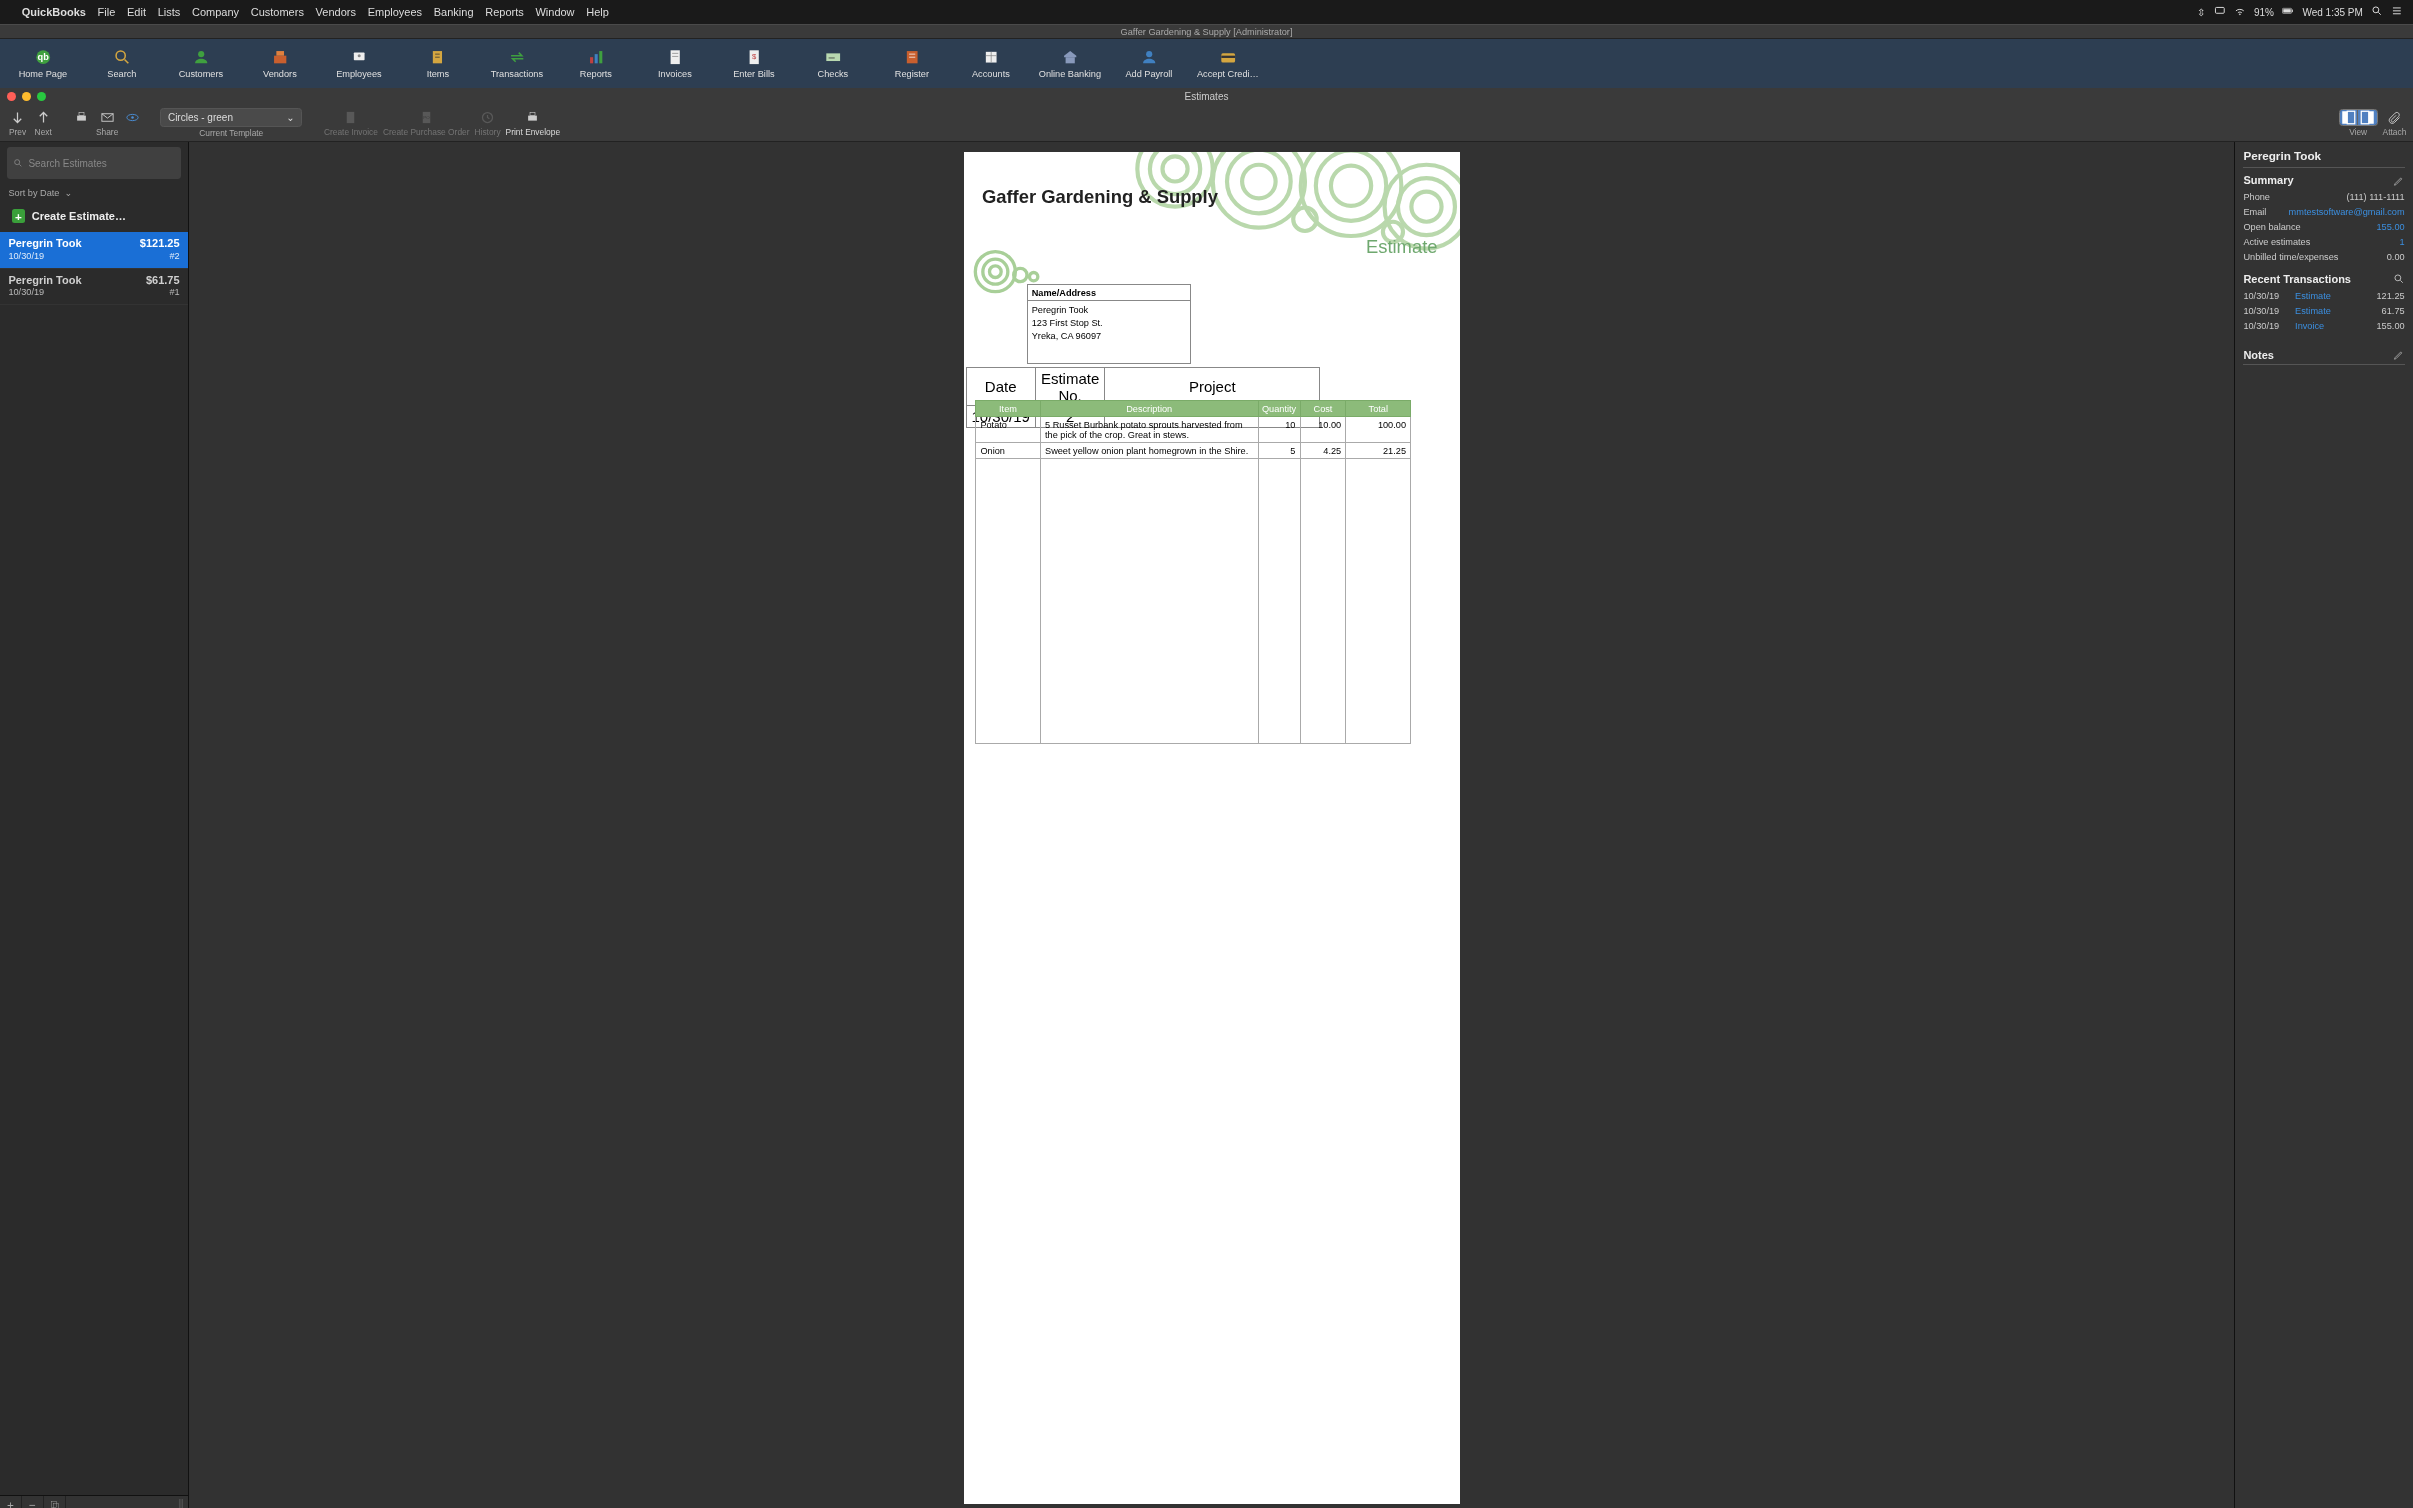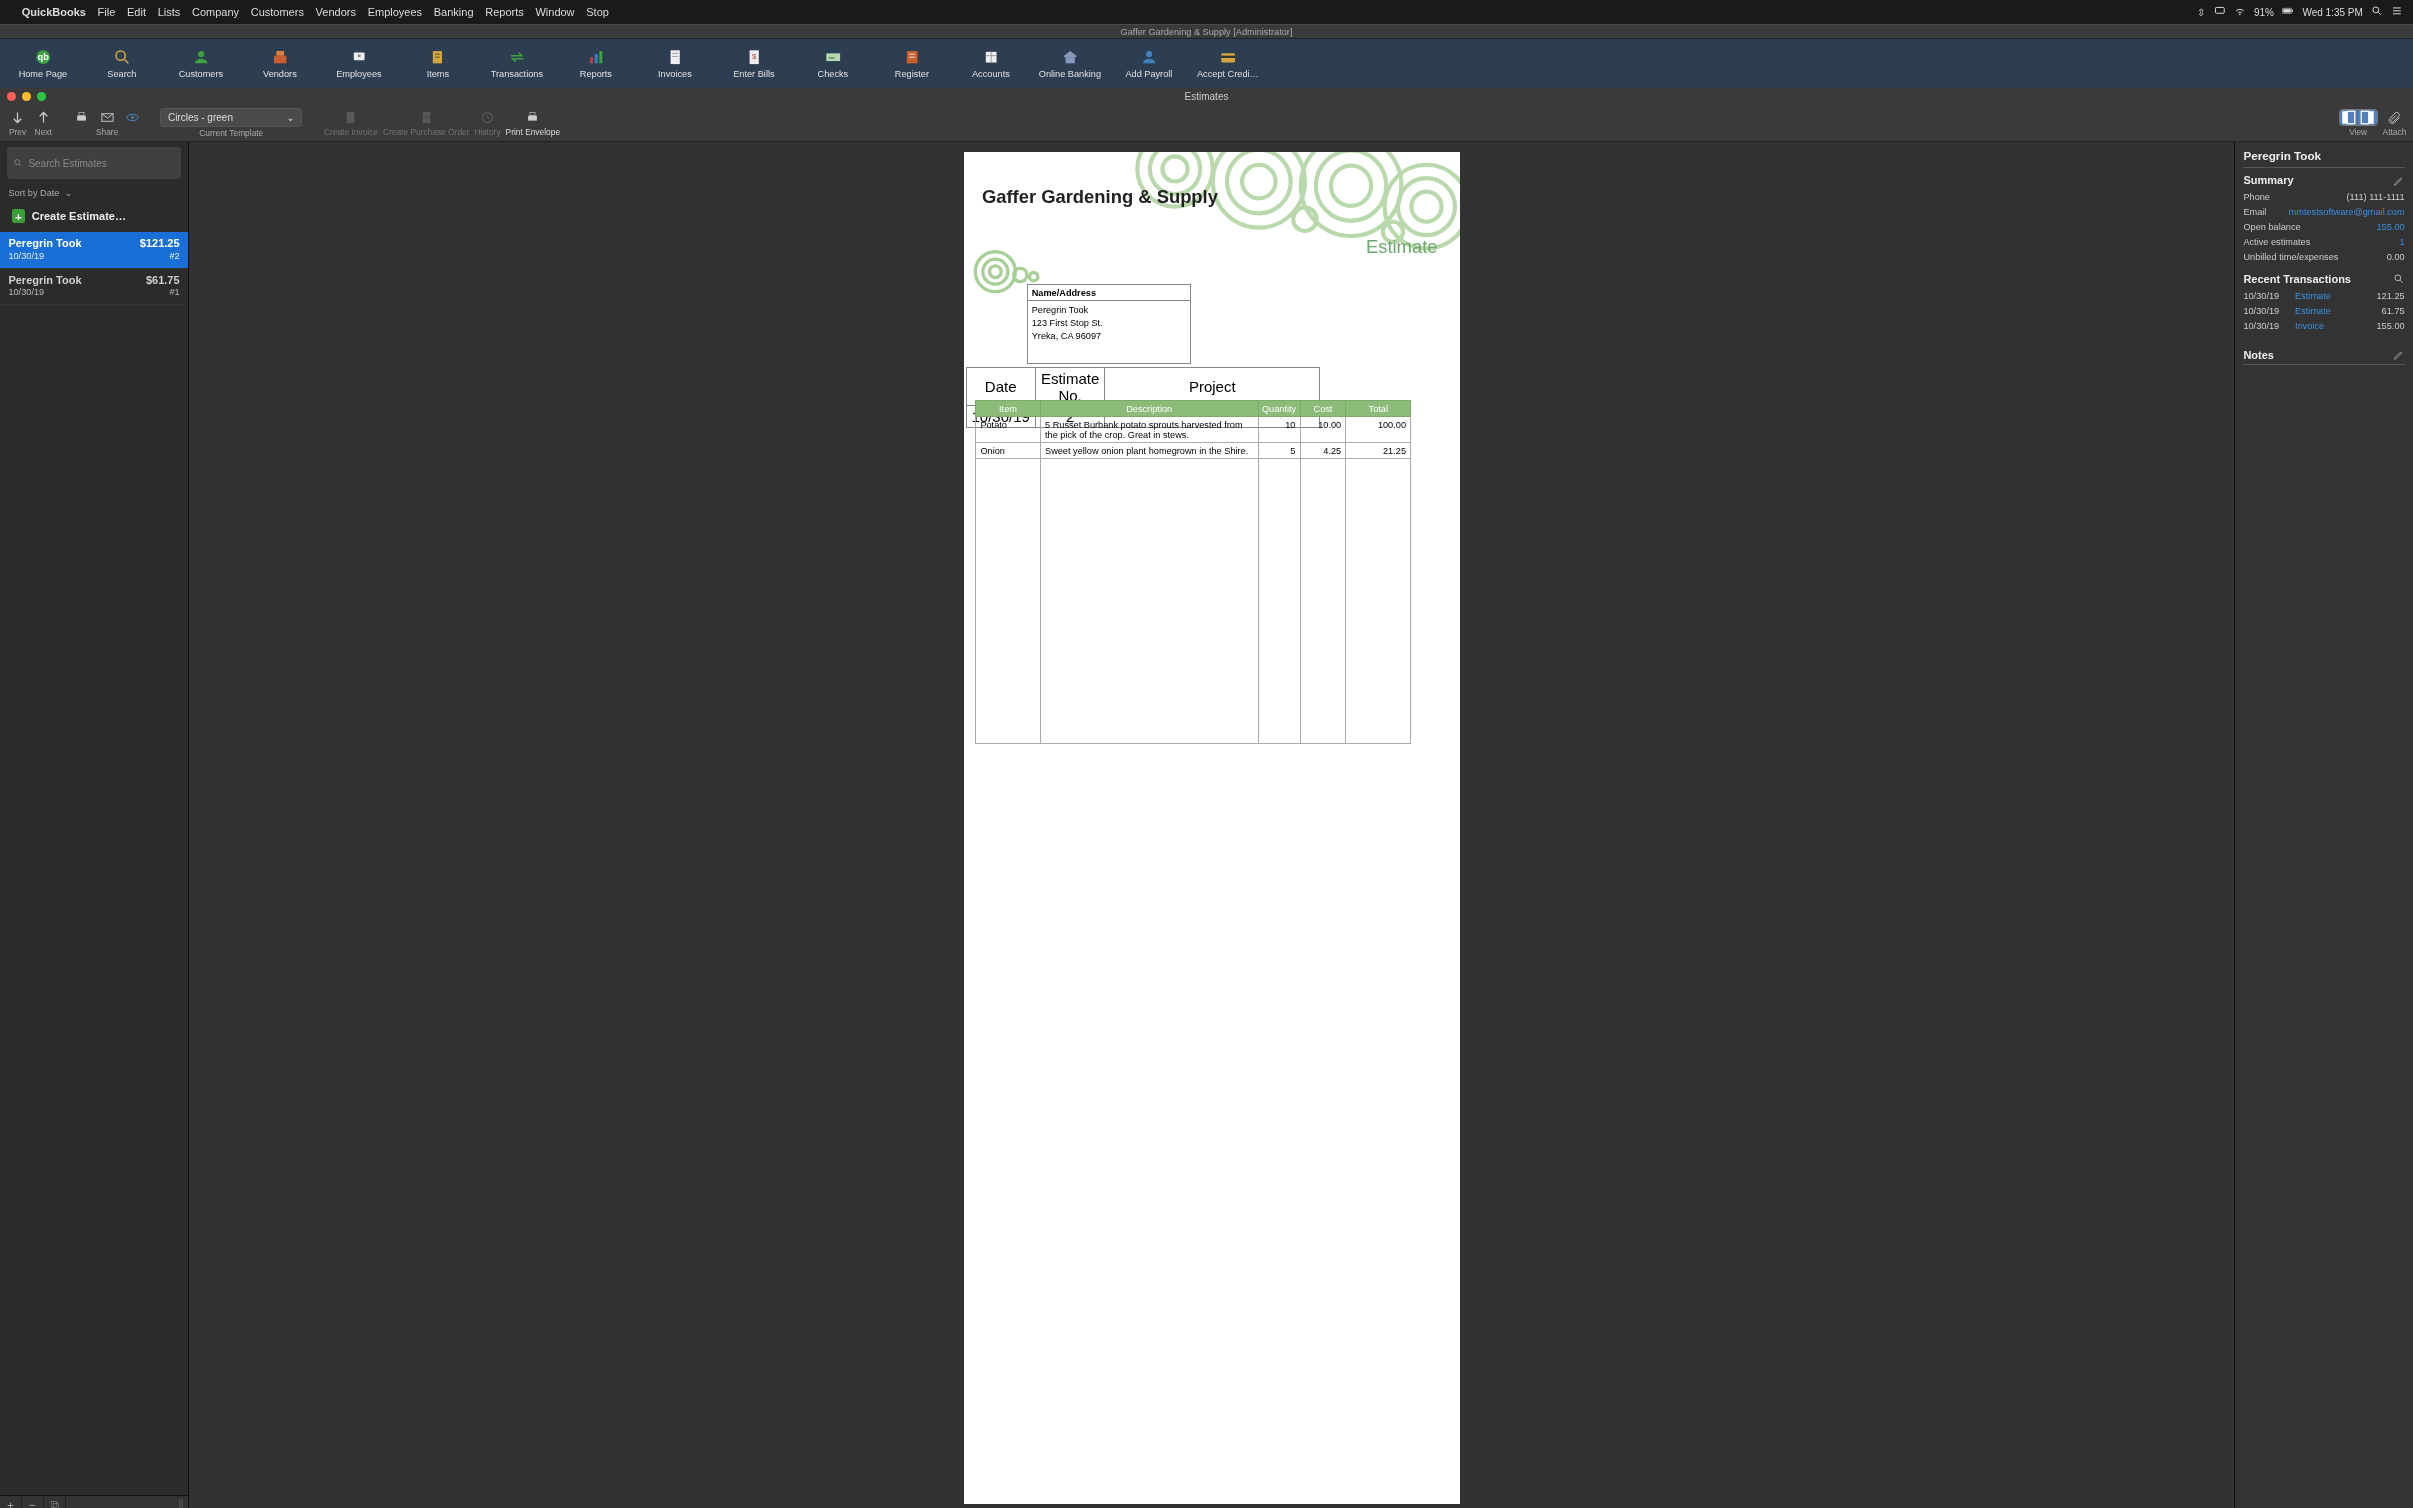--- a/index.html
+++ b/index.html
@@ -107,21 +107,21 @@
     <span>File</span>
     <span>Edit</span>
     <span>Lists</span>
     <span>Company</span>
     <span>Customers</span>
     <span>Vendors</span>
     <span>Employees</span>
     <span>Banking</span>
     <span>Reports</span>
     <span>Window</span>
-    <span>Stop</span>
+    <span>Help</span>
   </div>
   <div class="right">
     <span>⇳</span>
     <span><svg viewBox="0 0 24 24">
           <rect x="3" y="5" width="18" height="12" rx="2" fill="none" stroke="#ddd" stroke-width="2"></rect>
         </svg></span>
     <span><svg viewBox="0 0 24 24">
           <path d="M12 20c1 0 1-1 1-1s0-1-1-1-1 1-1 1 0 1 1 1zm-4-4c2-2 6-2 8 0M4 12c4-4 12-4 16 0" fill="none" stroke="#ddd" stroke-width="2"></path>
         </svg></span>
     <span>91%</span>

